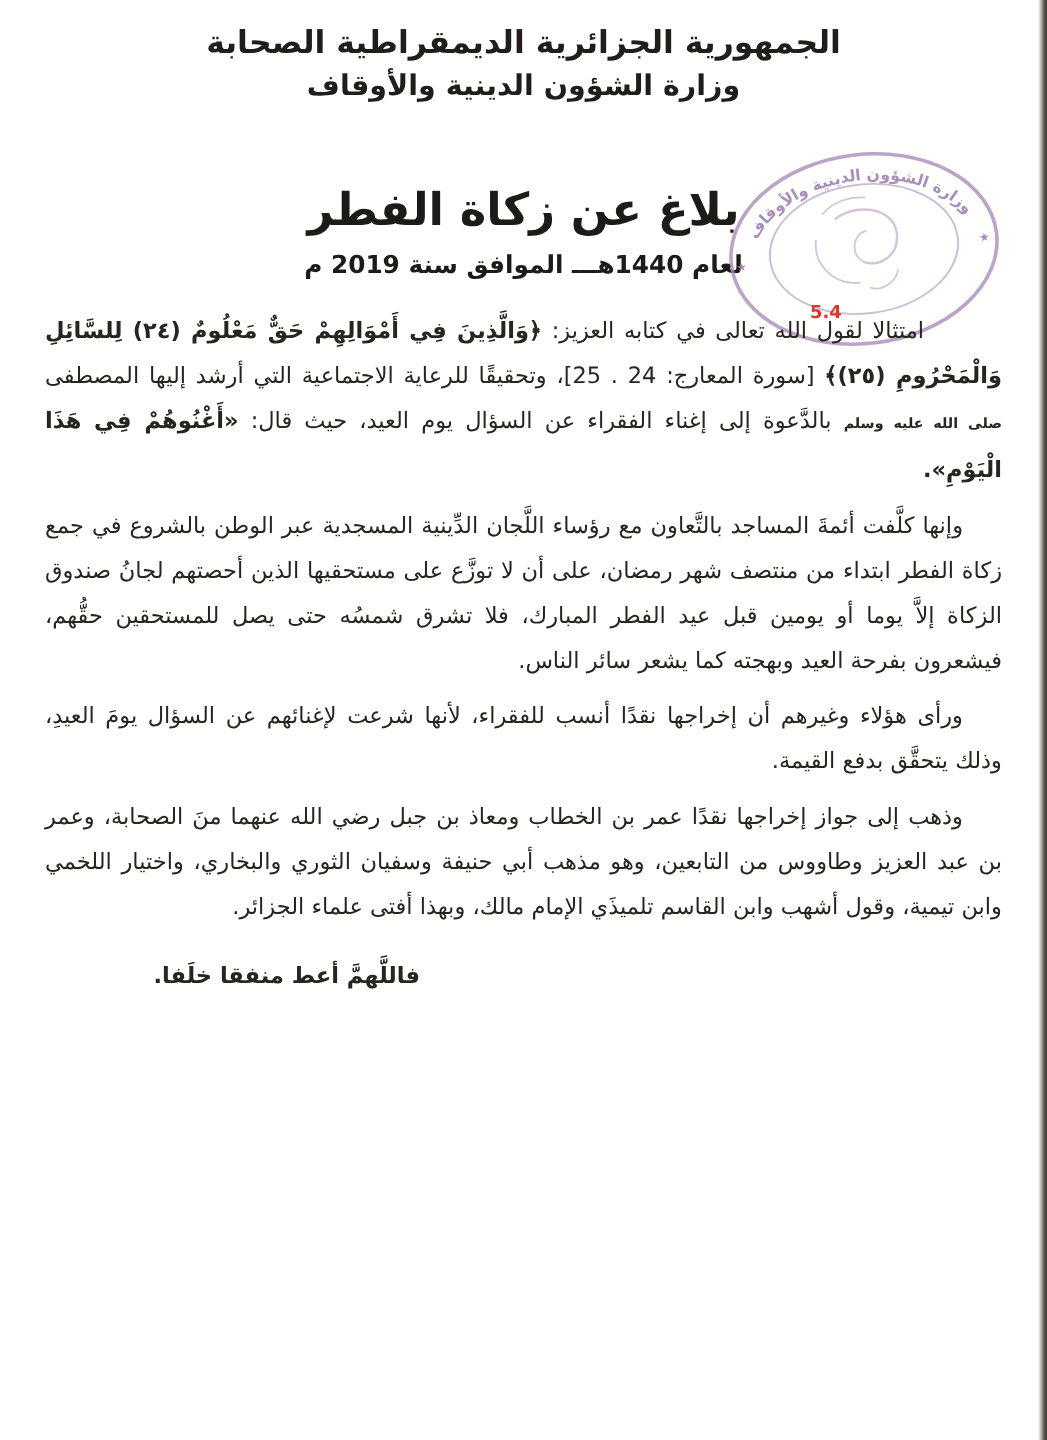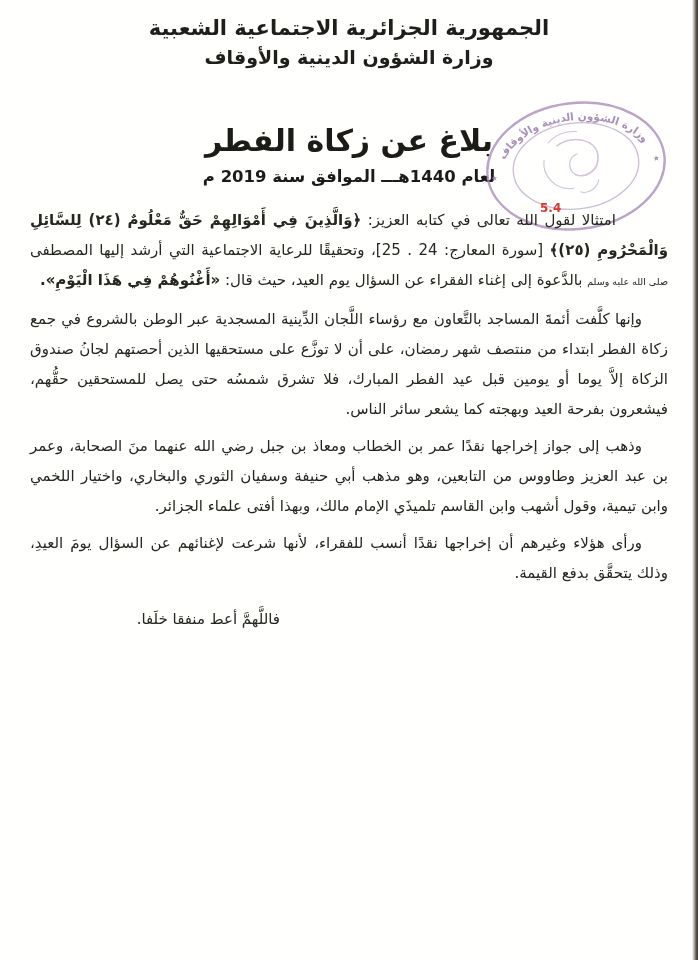--- a/index.html
+++ b/index.html
@@ -42,34 +42,35 @@
   
   .content{
     position:absolute;top:205px;right:30px;left:30px;
     direction:rtl;text-align:justify;
     font-size:15px;line-height:30px;color:#27251f;
   }
   .content p{margin:0 0 7px 0;text-indent:26px;}
   .content p.opening{text-indent:52px;}
   .quran{font-weight:bold;}
   .hadith{font-weight:bold;}
-  .salawat{font-size:9.5px;font-weight:normal;}
+  .salawat{font-size:9.5px;font-weight:bold;}
   .closing{
     margin-top:16px;direction:rtl;text-align:right;
     padding-left:0;padding-right:388px;white-space:nowrap;
     font-size:15px;
+    font-weight:bold;
   }
 </style>
 </head>
 <body>
 
 <div class="page">
 
   <div class="letterhead">
-    <div class="republic">الجمهورية الجزائرية الاجتماعية الشعبية</div>
+    <div class="republic">الجمهورية الجزائرية الديمقراطية الصحابة</div>
     <div class="ministry">وزارة الشؤون الدينية والأوقاف</div>
   </div>
 
   <div class="title-block">
     <div class="title-main">بلاغ عن زكاة الفطر</div>
     <div class="title-date">لعام 1440هـــ الموافق سنة 2019 م</div>
   </div>
 
   <svg class="stamp" viewBox="0 0 190 140">
     <ellipse cx="95" cy="70" rx="89" ry="63" fill="none" stroke="#a98cb8" stroke-width="2.4" opacity="0.9"></ellipse>
@@ -90,21 +91,21 @@
   </svg>
 
   <div class="annotation">5.4</div>
 
   <div class="content">
 
     <p class="opening"><span>امتثالا لقول الله تعالى في كتابه العزيز: </span><span class="quran">﴿وَالَّذِينَ فِي أَمْوَالِهِمْ حَقٌّ مَعْلُومٌ (٢٤) لِلسَّائِلِ وَالْمَحْرُومِ (٢٥)﴾</span><span> [سورة المعارج: 24 . 25]، وتحقيقًا للرعاية الاجتماعية التي أرشد إليها المصطفى </span><span class="salawat">صلى الله عليه وسلم</span><span> بالدَّعوة إلى إغناء الفقراء عن السؤال يوم العيد، حيث قال: </span><span class="hadith">«أَغْنُوهُمْ فِي هَذَا الْيَوْمِ».</span></p>
 
     <div>
         <p>وإنها كلَّفت أئمةَ المساجد بالتَّعاون مع رؤساء اللَّجان الدِّينية المسجدية عبر الوطن بالشروع في جمع زكاة الفطر ابتداء من منتصف شهر رمضان، على أن لا توزَّع على مستحقيها الذين أحصتهم لجانُ صندوق الزكاة إلاَّ يوما أو يومين قبل عيد الفطر المبارك، فلا تشرق شمسُه حتى يصل للمستحقين حقُّهم، فيشعرون بفرحة العيد وبهجته كما يشعر سائر الناس.</p>
+        <p>ورأى هؤلاء وغيرهم أن إخراجها نقدًا أنسب للفقراء، لأنها شرعت لإغنائهم عن السؤال يومَ العيدِ، وذلك يتحقَّق بدفع القيمة.</p>
         <p>وذهب إلى جواز إخراجها نقدًا عمر بن الخطاب ومعاذ بن جبل رضي الله عنهما منَ الصحابة، وعمر بن عبد العزيز وطاووس من التابعين، وهو مذهب أبي حنيفة وسفيان الثوري والبخاري، واختيار اللخمي وابن تيمية، وقول أشهب وابن القاسم تلميذَي الإمام مالك، وبهذا أفتى علماء الجزائر.</p>
-        <p>ورأى هؤلاء وغيرهم أن إخراجها نقدًا أنسب للفقراء، لأنها شرعت لإغنائهم عن السؤال يومَ العيدِ، وذلك يتحقَّق بدفع القيمة.</p>
       </div>
 
     <div class="closing">فاللَّهمَّ أعط منفقا خلَفا.</div>
   </div>
 
   <div class="scan-edge"></div>
 </div>
 
 </body></html>

